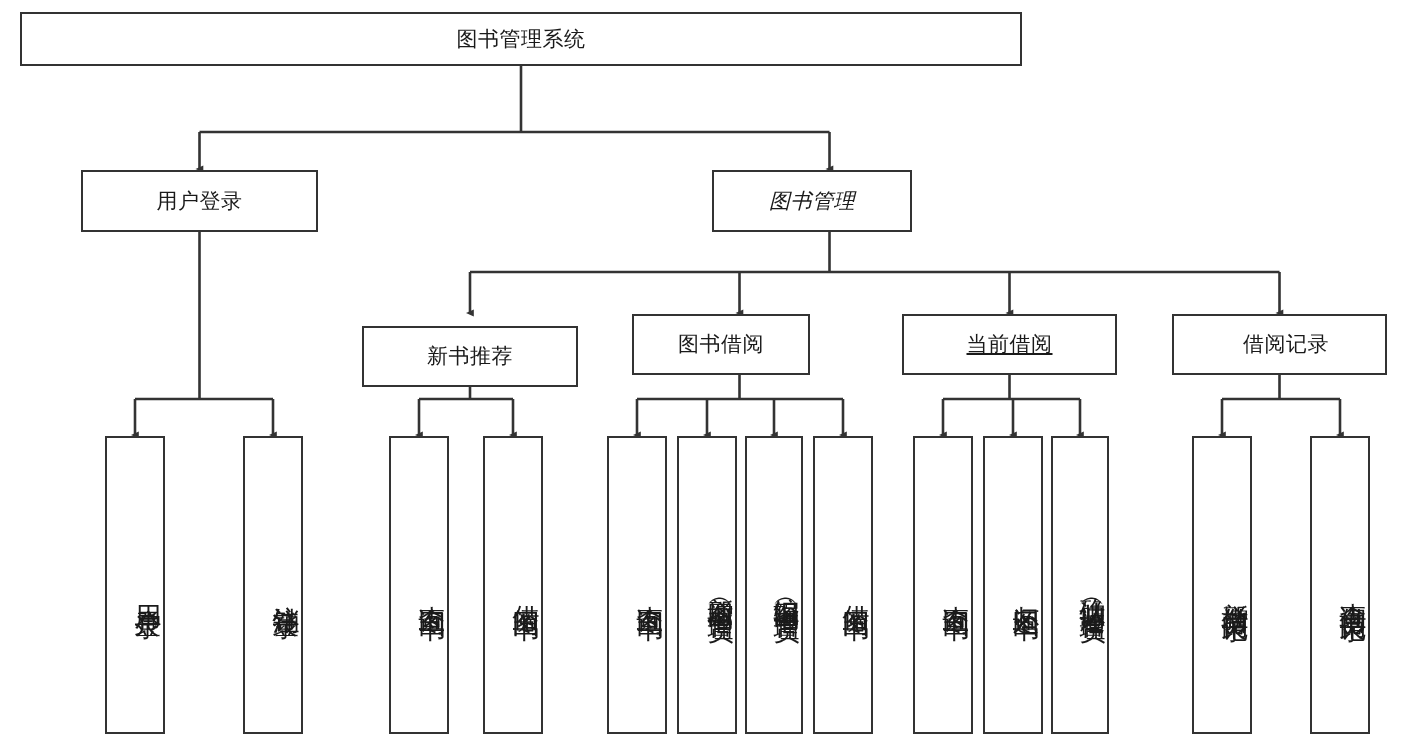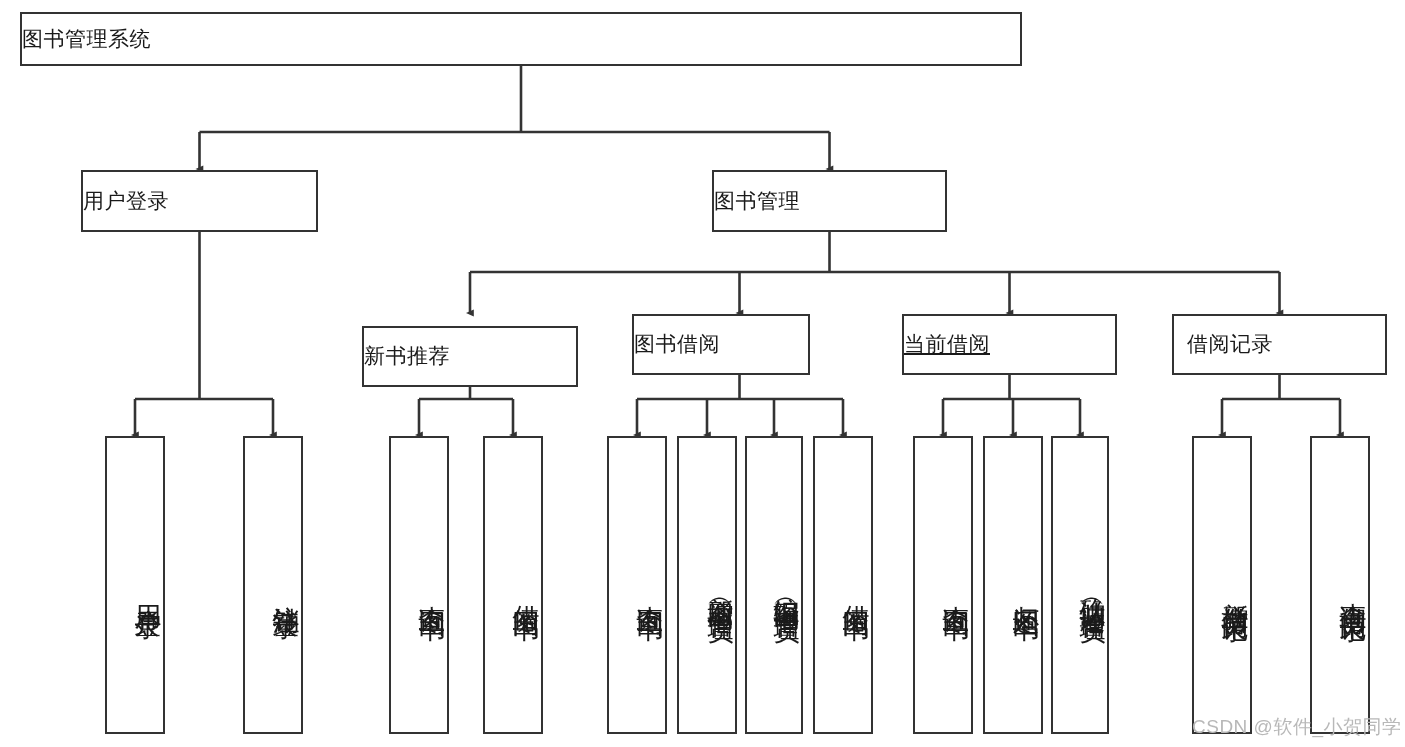--- a/index.html
+++ b/index.html
@@ -25,20 +25,21 @@
     height: 747px;
     pointer-events: none;
   }
   .node {
     position: absolute;
     box-sizing: border-box;
     border: 2px solid #333333;
     background: #ffffff;
     display: flex;
     align-items: center;
+    justify-content: center;
     color: #1a1a1a;
     line-height: 1.15;
   }
   .node.horiz {
     font-size: 21px;
     letter-spacing: 0.5px;
   }
   .node.vert {
     writing-mode: vertical-rl;
     text-orientation: upright;
@@ -108,21 +109,21 @@
       </g>
   </svg>
 
   <div id="nodes">
       <div class="node horiz" style="left: 20px; top: 12px; width: 1002px; height: 54px;">
         <span>图书管理系统</span>
       </div>
       <div class="node horiz" style="left: 81px; top: 170px; width: 237px; height: 62px;">
         <span>用户登录</span>
       </div>
-      <div class="node horiz" style="left: 712px; top: 170px; width: 235px; height: 62px;">
+      <div class="node horiz" style="left: 712px; top: 170px; width: 200px; height: 62px; font-style: italic;">
         <span>图书管理</span>
       </div>
       <div class="node horiz" style="left: 362px; top: 326px; width: 216px; height: 61px;">
         <span>新书推荐</span>
       </div>
       <div class="node horiz" style="left: 632px; top: 314px; width: 178px; height: 61px;">
         <span>图书借阅</span>
       </div>
       <div class="node horiz" style="left: 902px; top: 314px; width: 215px; height: 61px; text-decoration: underline;">
         <span>当前借阅</span>
@@ -164,15 +165,14 @@
         <span>确认归还（管理员）</span>
       </div>
       <div class="node vert" style="left: 1192px; top: 436px; width: 60px; height: 298px;">
         <span>新增借阅记录</span>
       </div>
       <div class="node vert" style="left: 1310px; top: 436px; width: 60px; height: 298px;">
         <span>查询借阅记录</span>
       </div>
     </div>
 
-  <div class="watermark" style="left: 1192px; top: 714px;">CSDN @软件_小贺同学</div>
 
 </div>
 
 </body></html>

